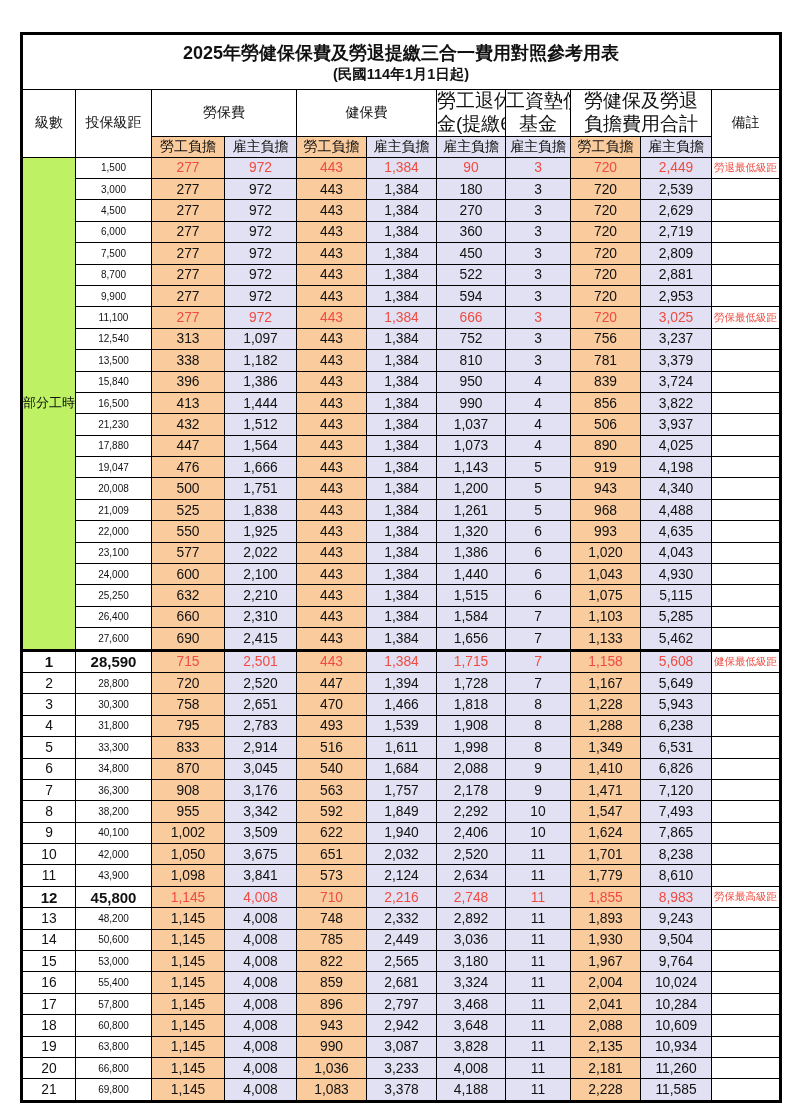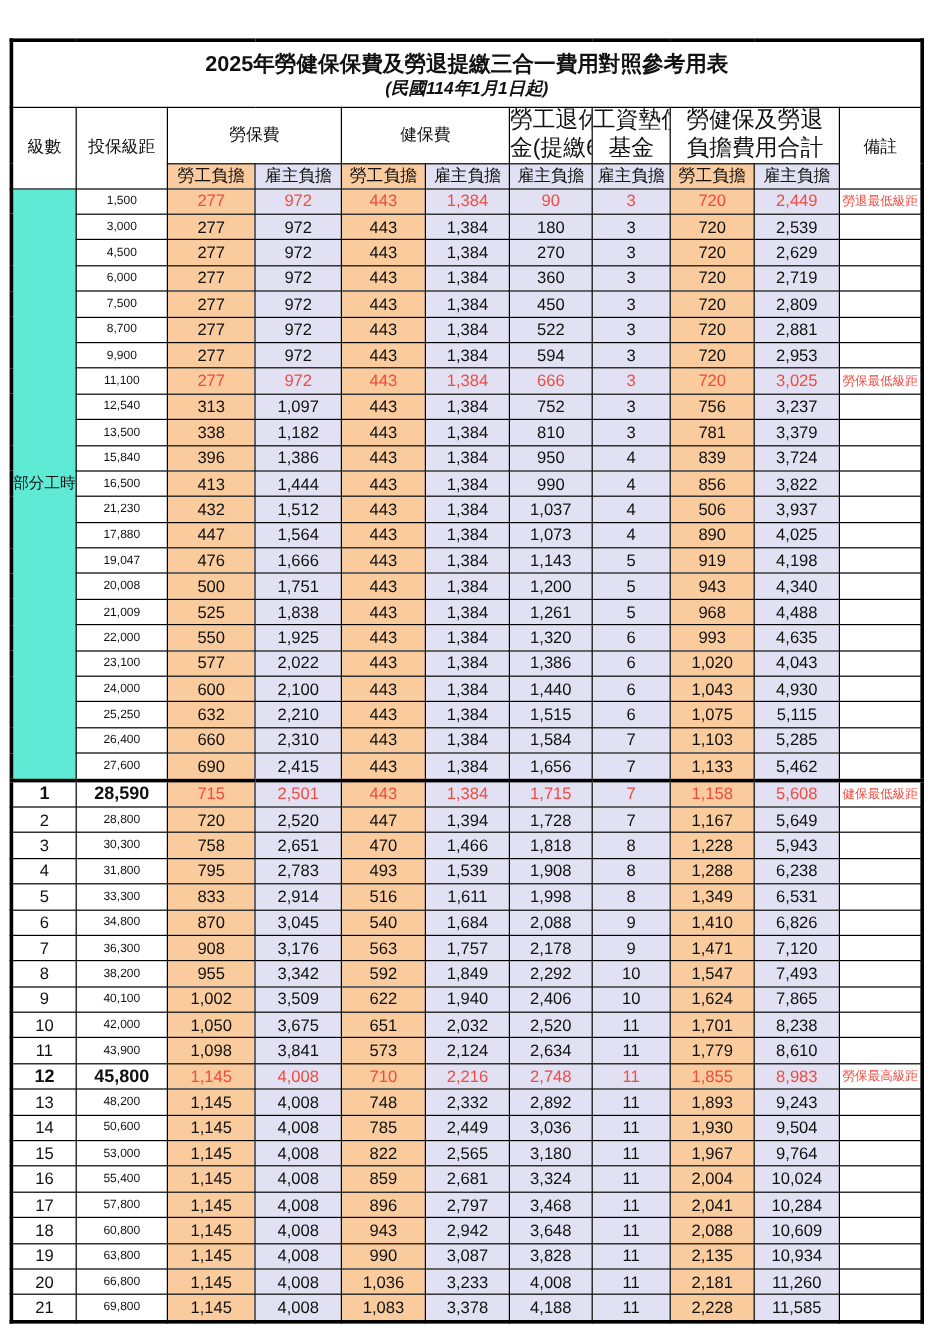--- a/index.html
+++ b/index.html
@@ -2,46 +2,46 @@
 <html><head>
 <meta charset="utf-8">
 <style>
   html,body{margin:0;padding:0;}
   body{
     width:791px;height:1120px;background:#ffffff;
     font-family:"Liberation Sans","DejaVu Sans",sans-serif;
     color:#111;
     position:relative;
   }
-  .sheet{position:absolute;left:8px;top:32px;border-radius:11px;}
+  .sheet{position:absolute;left:20px;top:32px;border-radius:11px;}
   table{border-collapse:collapse;table-layout:fixed;width:759px;}
   td,th{
     border:1.6px solid #000;
     padding:0;margin:0;
     text-align:center;vertical-align:middle;
     font-weight:normal;
     overflow:hidden;white-space:nowrap;
   }
   table{border:3px solid #000;}
   
   .title-cell{height:54px;background:#fff;}
   .title-main{font-size:18px;font-weight:bold;line-height:1.45;}
-  .title-sub{font-size:14.5px;font-weight:bold;line-height:1.2;font-style:italic;}
+  .title-sub{font-size:14.5px;font-weight:bold;line-height:1.2;}
   
   .h-top{height:34px;font-size:14px;background:#fff;}
   .h-top .two-line{line-height:1.2;display:block;font-size:19px;}
   .h-sub{height:21px;font-size:14px;}
   .bg-emp{background:#f9cb9d;}
   .bg-er{background:#e2e1f3;}
   
   tbody td{height:20.4px;font-size:13.8px;}
   td.level,td.bracket,td.note{background:#fff;}
   td.bracket{font-size:10px;}
   td.note{font-size:10.5px;color:#f04b40;}
-  td.group-cell{font-size:13px;background:#5eead4;white-space:normal;line-height:1.15;}
+  td.group-cell{font-size:13px;background:#bef264;white-space:normal;line-height:1.15;}
   tr.red-row td.val,tr.red-row td.note{color:#f04b40;}
   tr.bold-row td.level,tr.bold-row td.bracket{font-weight:bold;font-size:15px;}
   tr.section-start td{border-top:3px solid #000;}
 </style>
 </head>
 <body>
 
 <div class="sheet">
   <table>
     <colgroup>

